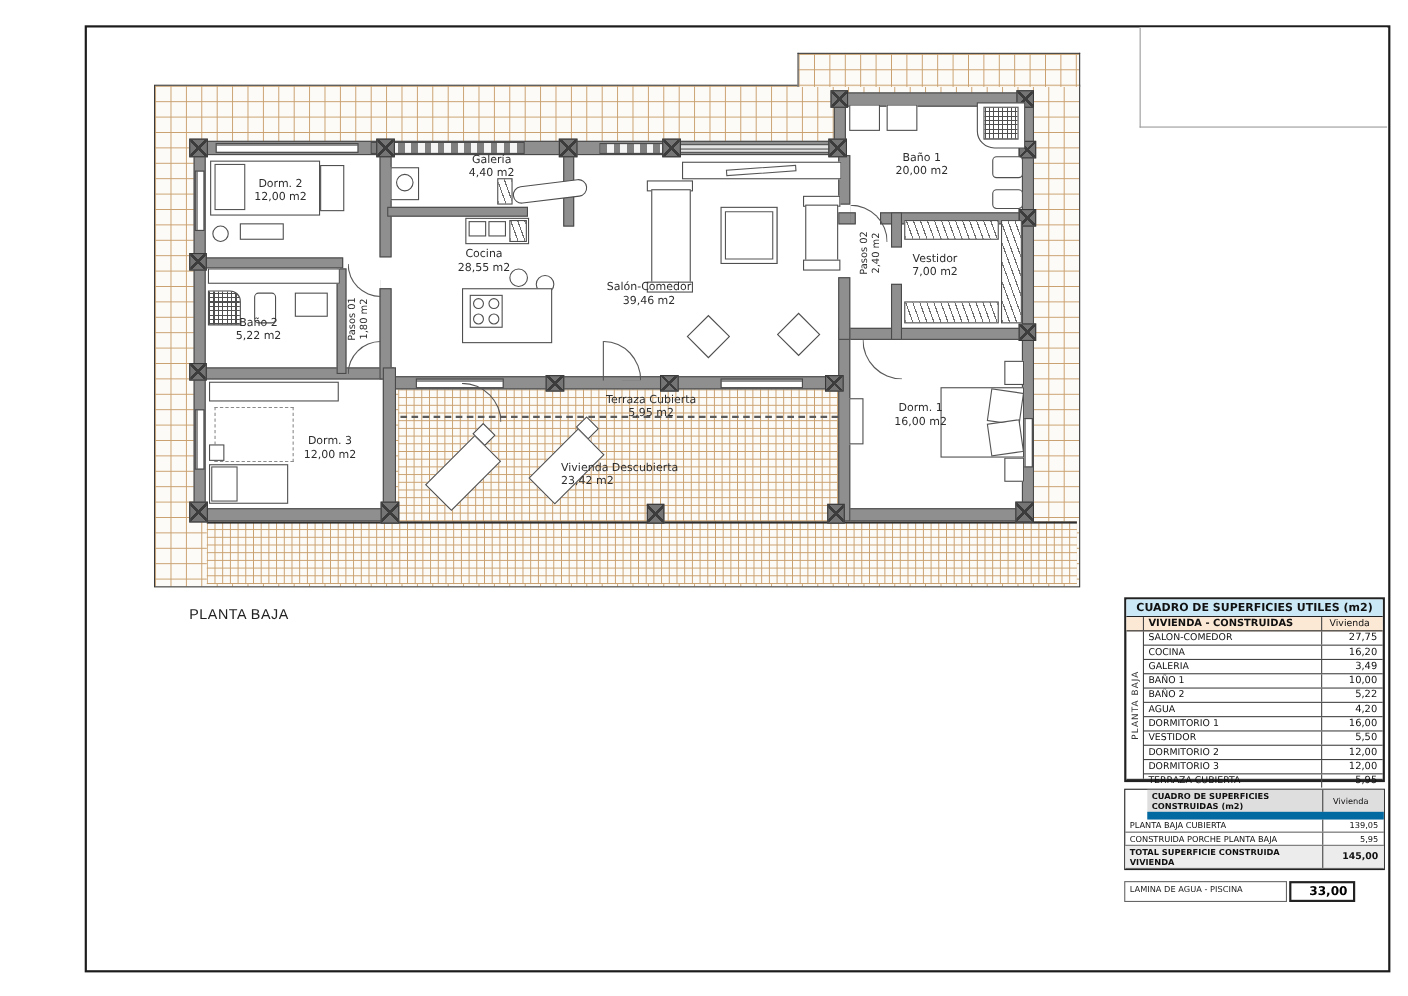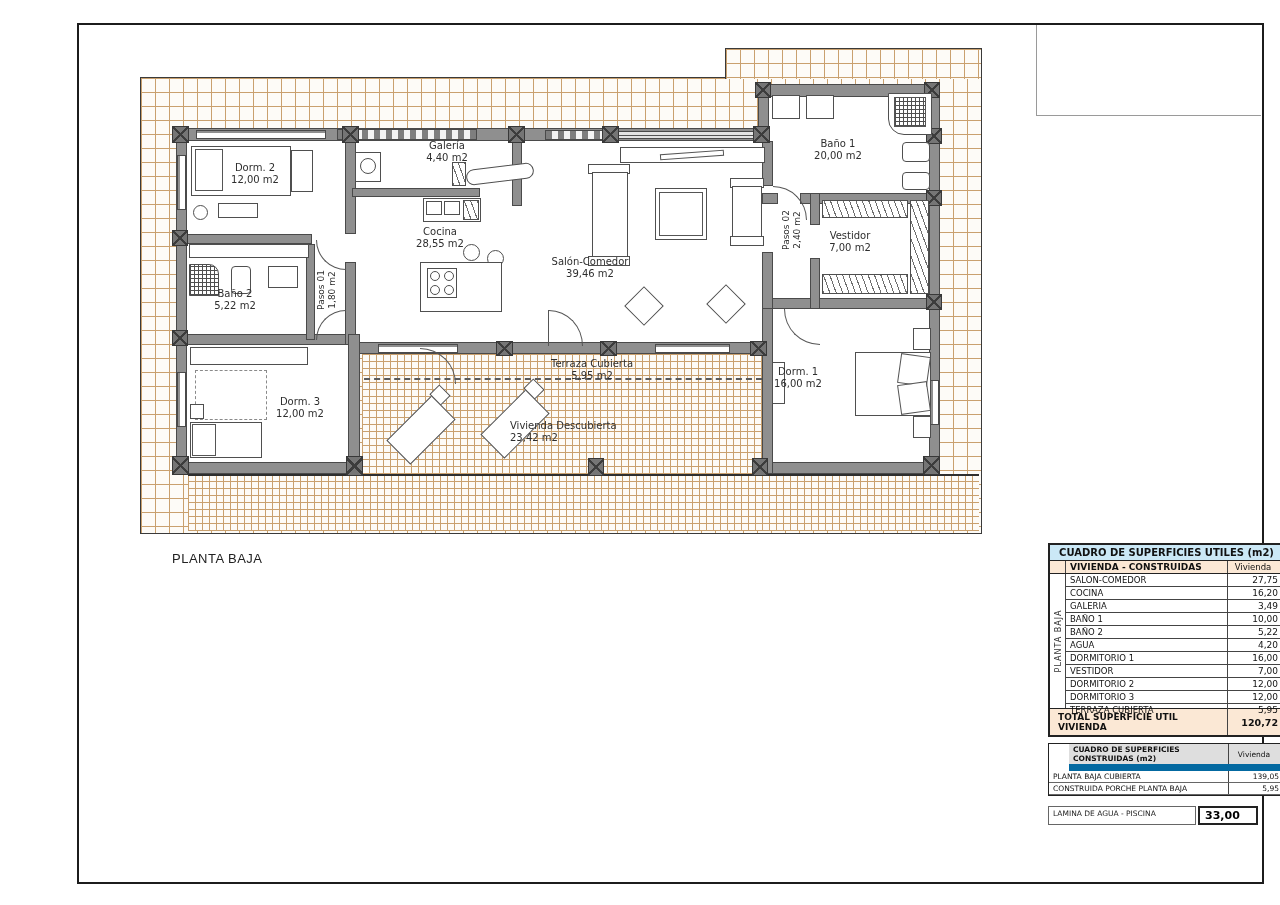--- a/index.html
+++ b/index.html
@@ -35,40 +35,40 @@
   .hatchgrid{background-image:repeating-linear-gradient(0deg,#4f4f4f 0 1px,transparent 1px 4px),
              repeating-linear-gradient(90deg,#4f4f4f 0 1px,transparent 1px 4px);}
   .circ{border-radius:50%;}
   .arc{box-sizing:border-box;background:transparent;}
   .dashline{border-top:2px dashed #5a5a5a;}
   .porchline{border-top:2px solid #2e2e2e;}
   .rlabel{font-size:10px;line-height:12px;color:#2e2e2e;text-align:center;white-space:nowrap;}
   .vlabel{font-size:9px;line-height:11px;color:#2e2e2e;text-align:center;white-space:nowrap;transform:rotate(-90deg);}
   .floorname{font-size:13px;color:#222;letter-spacing:0.5px;font-family:"Liberation Sans",sans-serif;}
   
-  .tblwrap{left:1048px;top:543px;width:210px;}
+  .tblwrap{left:1022px;top:543px;width:210px;}
   .tbl{border:2px solid #222;background:#fff;box-sizing:border-box;width:237px;font-family:"DejaVu Sans",sans-serif;color:#111;}
   .t-head{background:#cbe8f6;font-weight:bold;font-size:10px;text-align:center;padding:2px 0;border-bottom:1px solid #222;}
   .row{display:flex;align-items:center;border-bottom:1px solid #444;}
   .row:last-child{border-bottom:none;}
   .peach{background:#fbe8d5;}
   .gray{background:#dedede;}
   .cell-label{flex:1;font-size:8.5px;padding:1px 4px;overflow:hidden;}
   .cell-val{width:50px;font-size:9px;text-align:right;padding:1px 5px 1px 0;border-left:1px solid #444;align-self:stretch;display:flex;align-items:center;justify-content:flex-end;}
   .t1-body{display:flex;border-bottom:1px solid #222;}
   .strip{width:15px;border-right:1px solid #444;position:relative;}
   .strip span{position:absolute;left:50%;top:50%;transform:translate(-50%,-50%) rotate(-90deg);font-size:8px;letter-spacing:1px;color:#333;white-space:nowrap;}
   .rows11{flex:1;display:flex;flex-direction:column;}
   .rows11 .row{flex:1;}
   .bold{font-weight:bold;}
   .small7{font-size:7.5px;}
   .tbl2 .row{border-bottom:1px solid #666;}
   .lamina{display:flex;}
   .lam-label{flex:1;border:1px solid #666;font-size:7.5px;padding:2px 4px;color:#222;background:#fff;}
-  .lam-val{width:60px;border:2px solid #222;margin-left:2px;font-weight:bold;font-size:11px;padding:1px 5px;background:#fff;box-sizing:border-box;}
+  .lam-val{width:60px;border:2px solid #222;margin-left:2px;font-weight:bold;font-size:11px;text-align:right;padding:1px 5px;background:#fff;box-sizing:border-box;}
 </style>
 </head>
 <body>
 
 <div id="canvas">
 
   <div class="abs frame"></div>
   <div class="abs titlebox"></div>
 
   <div class="abs grid plot-main" style="left:140px;top:77px;width:840px;height:455px;"></div>
@@ -242,21 +242,21 @@
     <span>5,22 m2</span></div>
   <div class="abs vlabel" style="left:297px;top:279px;width:60px;">
     <span>Pasos 01</span><br>
     <span>1,80 m2</span></div>
   <div class="abs vlabel" style="left:762px;top:219px;width:60px;">
     <span>Pasos 02</span><br>
     <span>2,40 m2</span></div>
   <div class="abs rlabel" style="left:250px;top:396px;width:100px;">
     <span>Dorm. 3</span><br>
     <span>12,00 m2</span></div>
-  <div class="abs rlabel" style="left:756px;top:366px;width:84px;">
+  <div class="abs rlabel" style="left:756px;top:366px;width:84px;padding-left:39px;">
     <span>Dorm. 1</span><br>
     <span>16,00 m2</span></div>
   <div class="abs rlabel" style="left:517px;top:358px;width:150px;">
     <span>Terraza Cubierta</span><br>
     <span>5,95 m2</span></div>
   <div class="abs rlabel" style="left:510px;top:420px;width:180px;text-align:left;">
     <span>Vivienda Descubierta</span><br>
     <span>23,42 m2</span></div>
 
   <div class="abs floorname" style="left:172px;top:551px;">PLANTA BAJA</div>
@@ -298,55 +298,55 @@
           <div class="row">
               <div class="cell-label">AGUA</div>
               <div class="cell-val">4,20</div>
             </div>
           <div class="row">
               <div class="cell-label">DORMITORIO 1</div>
               <div class="cell-val">16,00</div>
             </div>
           <div class="row">
               <div class="cell-label">VESTIDOR</div>
-              <div class="cell-val">7,00</div>
+              <div class="cell-val">5,50</div>
             </div>
           <div class="row">
               <div class="cell-label">DORMITORIO 2</div>
               <div class="cell-val">12,00</div>
             </div>
           <div class="row">
               <div class="cell-label">DORMITORIO 3</div>
               <div class="cell-val">12,00</div>
             </div>
           <div class="row">
               <div class="cell-label">TERRAZA CUBIERTA</div>
               <div class="cell-val">5,95</div>
             </div>
         </div>
-      </div>
-      <div class="row peach">
-        <div class="cell-label bold" style="font-size:9px;padding:3px 4px 3px 8px;">TOTAL SUPERFICIE UTIL VIVIENDA</div>
-        <div class="cell-val bold" style="font-size:9.5px;">120,72</div>
       </div>
     </div>
 
     <div class="tbl tbl2" style="margin-top:6px;border-width:1px;">
       <div class="row gray" style="border-bottom:7px solid #0369a1;margin-left:20px;">
         <div class="cell-label bold small7">CUADRO DE SUPERFICIES CONSTRUIDAS (m2)</div>
         <div class="cell-val small7" style="justify-content:center;">Vivienda</div>
       </div>
       <div class="row">
           <div class="cell-label small7">PLANTA BAJA CUBIERTA</div>
           <div class="cell-val small7">139,05</div>
         </div>
       <div class="row">
           <div class="cell-label small7">CONSTRUIDA PORCHE PLANTA BAJA</div>
           <div class="cell-val small7">5,95</div>
         </div>
+      <div class="row" style="background:#ececec;">
+        <div class="cell-label bold small7">TOTAL SUPERFICIE CONSTRUIDA VIVIENDA</div>
+        <div class="cell-val bold" style="font-size:8.5px;">145,00</div>
+      </div>
     </div>
 
     <div class="lamina" style="margin-top:10px;">
       <div class="lam-label">LAMINA DE AGUA - PISCINA</div>
       <div class="lam-val">33,00</div>
     </div>
 
   </div>
 </div>
 

